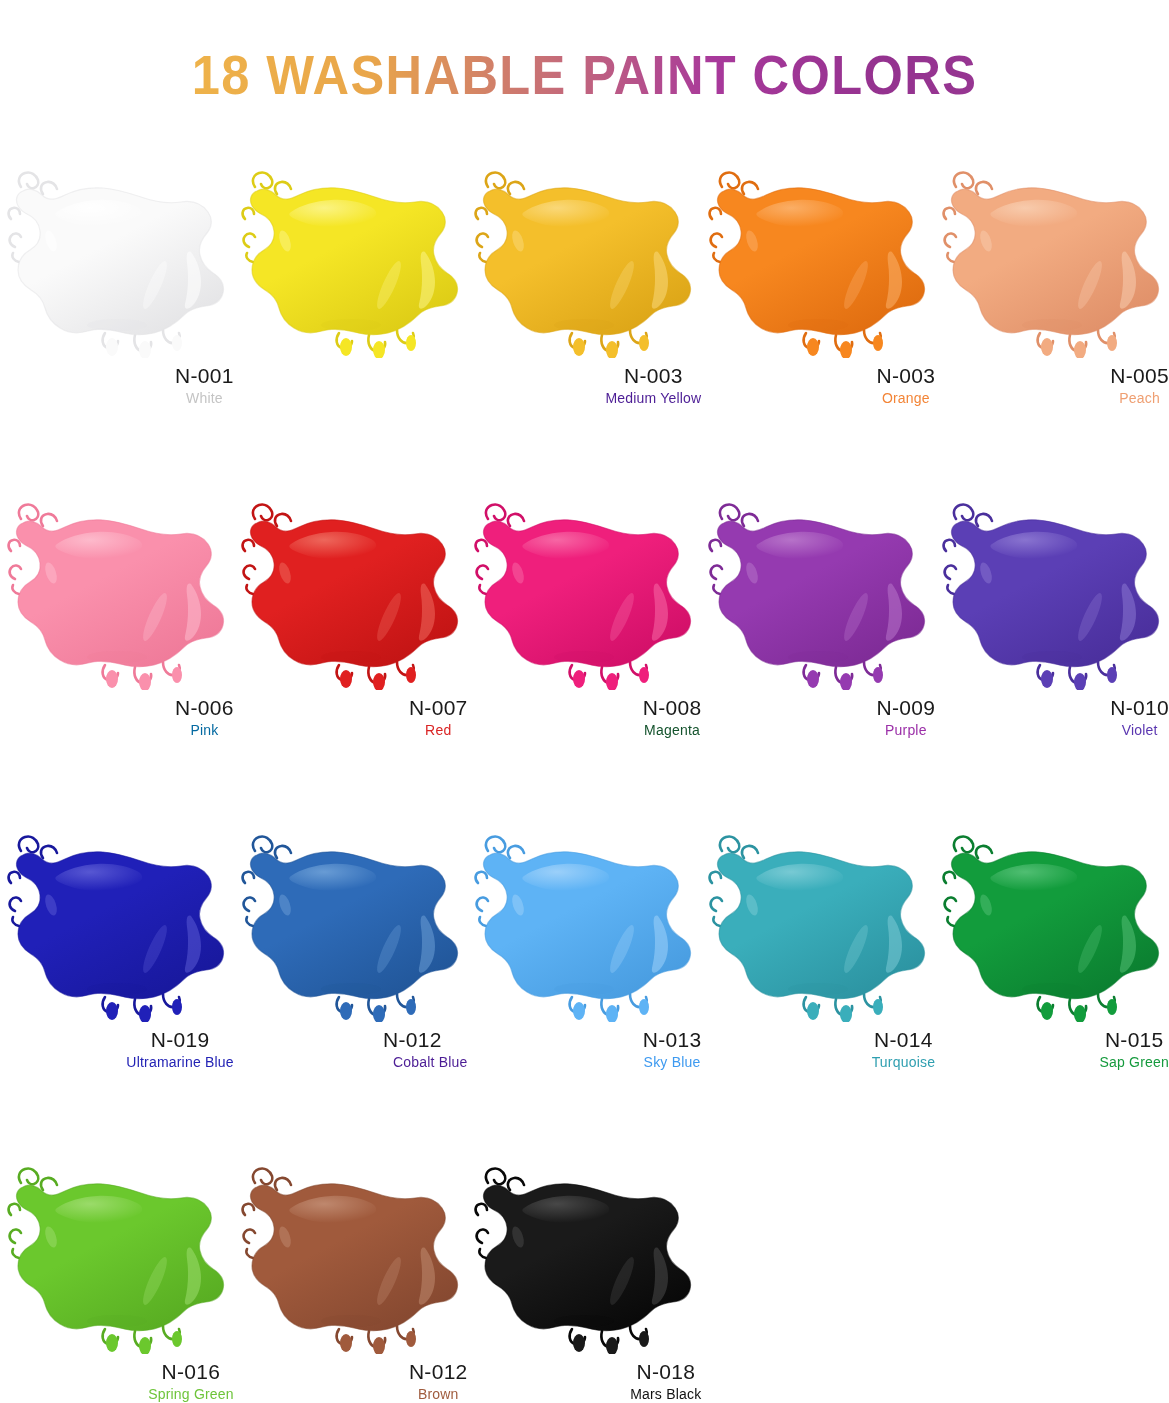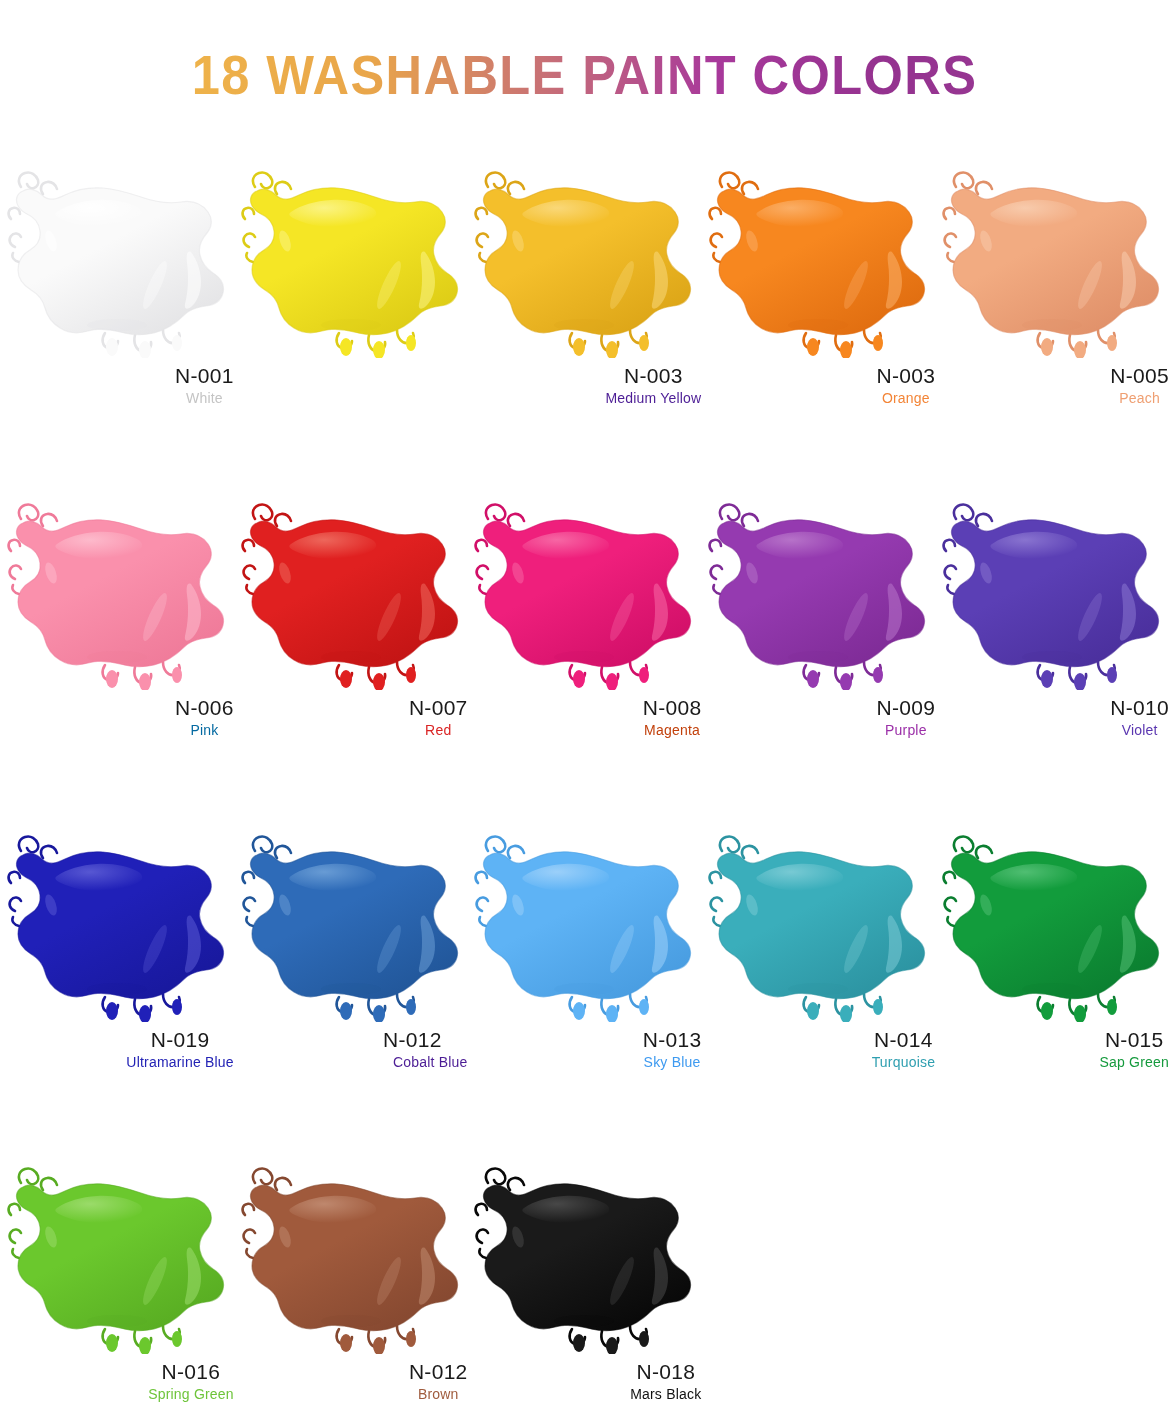--- a/index.html
+++ b/index.html
@@ -423,21 +423,21 @@
               <ellipse cx="150" cy="128" rx="6" ry="26" fill="#f76aa6" opacity="0.35" transform="rotate(24 150 128)"></ellipse>
               <ellipse cx="112" cy="168" rx="30" ry="6" fill="#d10f68" opacity="0.25"></ellipse>
               <ellipse cx="107" cy="190" rx="6" ry="9" fill="#ef1f7c"></ellipse>
               <ellipse cx="140" cy="193" rx="6" ry="9" fill="#ef1f7c"></ellipse>
               <ellipse cx="172" cy="186" rx="5" ry="8" fill="#ef1f7c"></ellipse>
             </g>
           </svg>
         </div>
         <div class="swatch-labels">
           <span class="swatch-code">N-008</span>
-          <span class="swatch-name" style="color: #c2410c;">Magenta</span>
+          <span class="swatch-name" style="color: #14532d;">Magenta</span>
         </div>
       </div>
       <div class="swatch">
         <div class="blob-wrap">
           <svg viewBox="0 0 233 205" xmlns="http://www.w3.org/2000/svg">
             <defs>
               <linearGradient id="g8" x1="0" y1="0" x2="0.75" y2="1">
                 <stop offset="0%" stop-color="#953ab0"></stop>
                 <stop offset="45%" stop-color="#953ab0"></stop>
                 <stop offset="100%" stop-color="#7e2b96"></stop>

